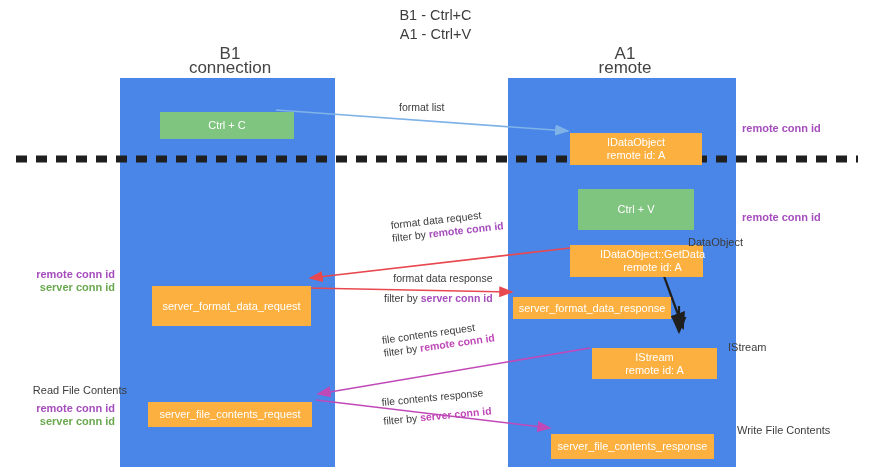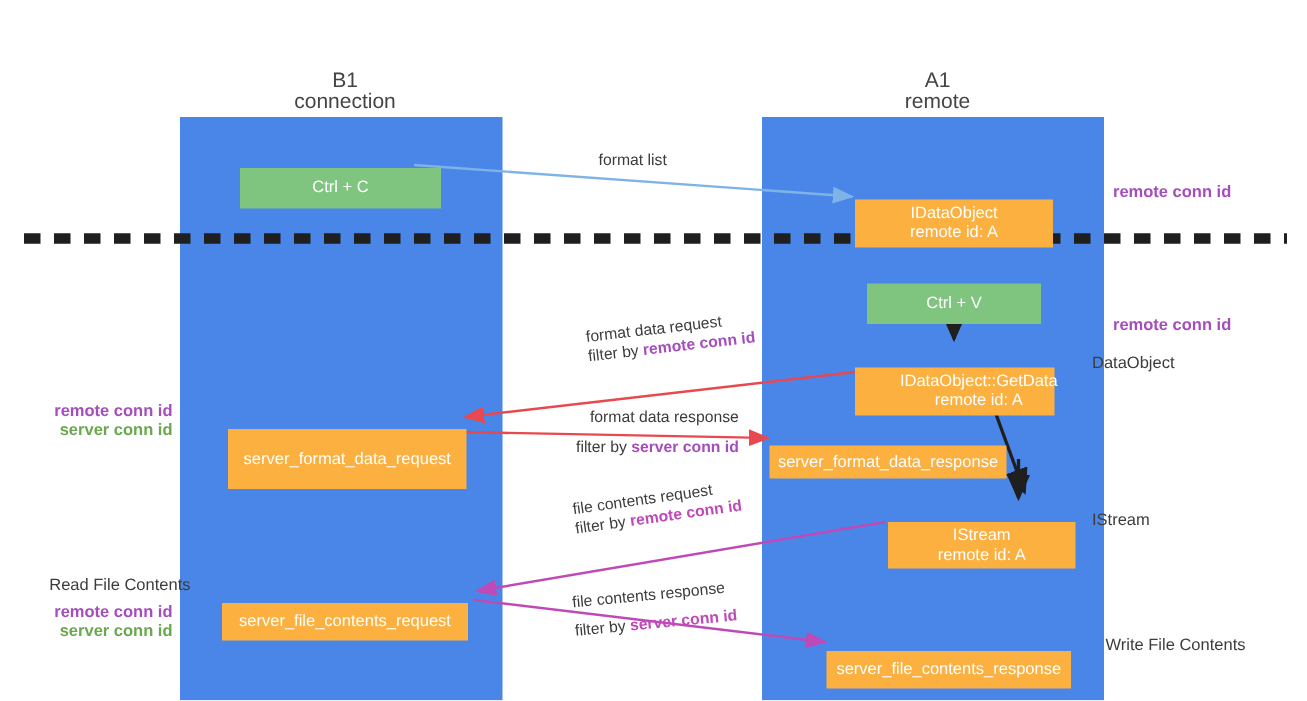--- a/index.html
+++ b/index.html
@@ -22,21 +22,21 @@
     position: absolute;
     background: #4a86e8;
   }
   #lane-b1 { left: 120px; top: 78px; width: 215px; height: 389px; }
   #lane-a1 { left: 508px; top: 78px; width: 228px; height: 389px; }
 
   .lane-head {
     position: absolute;
     text-align: center;
     color: #444444;
-    font-size: 14px;
+    font-size: 17px;
     line-height: 13.5px;
   }
   #head-b1 { left: 150px; top: 47px; width: 160px; }
   #head-a1 { left: 540px; top: 47px; width: 170px; }
   .lane-head .t1 { display:block; }
   .lane-head .t2 { display:block; }
 
   #title {
     position: absolute;
     left: 0; top: 6px;
@@ -93,20 +93,24 @@
     height: 467px;
     overflow: visible;
     pointer-events: none;
   }
 </style>
 </head>
 <body>
 
 <div id="stage">
 
+  <div id="title">
+    <span>B1 - Ctrl+C</span><br>
+    <span>A1 - Ctrl+V</span>
+  </div>
 
   <div class="lane-head" id="head-b1">
     <span class="t1">B1</span>
     <span class="t2">connection</span>
   </div>
   <div class="lane-head" id="head-a1">
     <span class="t1">A1</span>
     <span class="t2">remote</span>
   </div>
 
@@ -150,21 +154,21 @@
 
   <div class="box green" style="left:160px; top:95px; width:134px; height:27px;">
     <span>Ctrl + C</span>
   </div>
 
   <div class="box orange" style="left:570px; top:116px; width:132px; height:32px;">
     <span>IDataObject</span>
     <span class="l2">remote id: A</span>
   </div>
 
-  <div class="box green" style="left:578px; top:172px; width:116px; height:27px;">
+  <div class="box green" style="left:578px; top:172px; width:116px; height:41px;">
     <span>Ctrl + V</span>
   </div>
 
   <div class="box orange" style="left:570px; top:228px; width:133px; height:32px;padding-left:36px;">
     <span>IDataObject::GetData</span>
     <span class="l2">remote id: A</span>
   </div>
 
   <div class="box orange" style="left:152px; top:269px; width:159px; height:40px;">
     <span>server_format_data_request</span>
@@ -208,21 +212,21 @@
 
   <div class="edge-label" style="left:381px; top:396px; transform: rotate(-5.5deg);">
     <div>file contents response</div>
     <div style="margin-top:6px;"><span>filter by </span><span class="hi-magenta">server conn id</span></div>
   </div>
 
   <div class="note purple" style="left:742px; top:122px;">remote conn id</div>
 
   <div class="note purple" style="left:742px; top:211px;">remote conn id</div>
 
-  <div class="note gray" style="left:728px; top:236px;">DataObject</div>
+  <div class="note gray" style="left:688px; top:236px;">DataObject</div>
 
   <div class="note gray" style="left:728px; top:341px;">IStream</div>
 
   <div class="note gray" style="left:737px; top:424px;">Write File Contents</div>
 
   <div class="note purple right" style="left:0px; top:268px; width:115px;">remote conn id</div>
   <div class="note green right" style="left:0px; top:281px; width:115px;">server conn id</div>
 
   <div class="note gray right" style="left:0px; top:384px; width:115px;padding-left:12px;">Read File Contents</div>
   <div class="note purple right" style="left:0px; top:402px; width:115px;">remote conn id</div>

